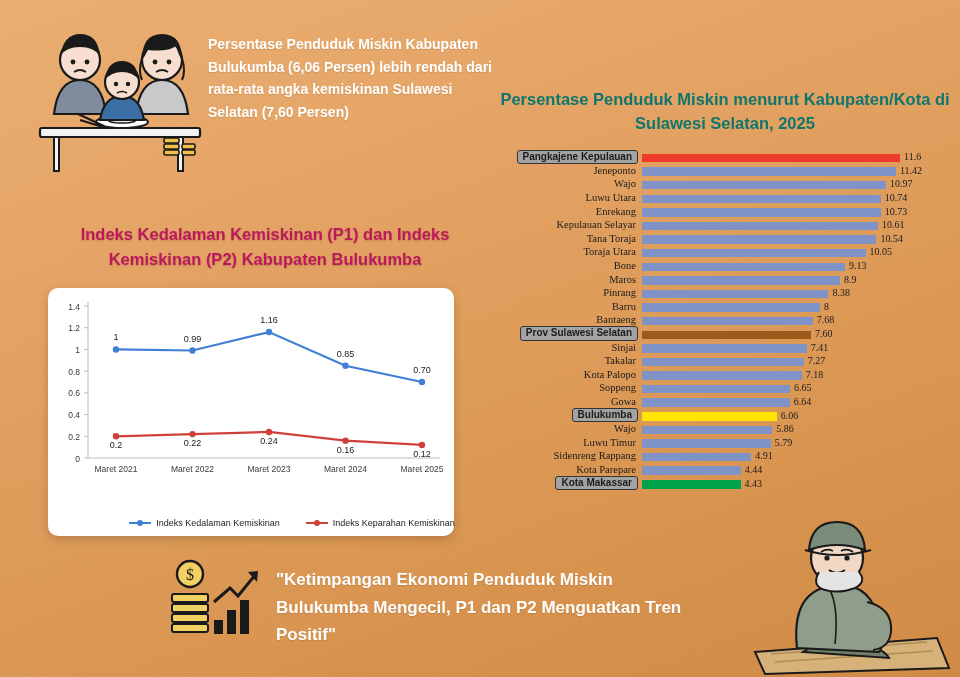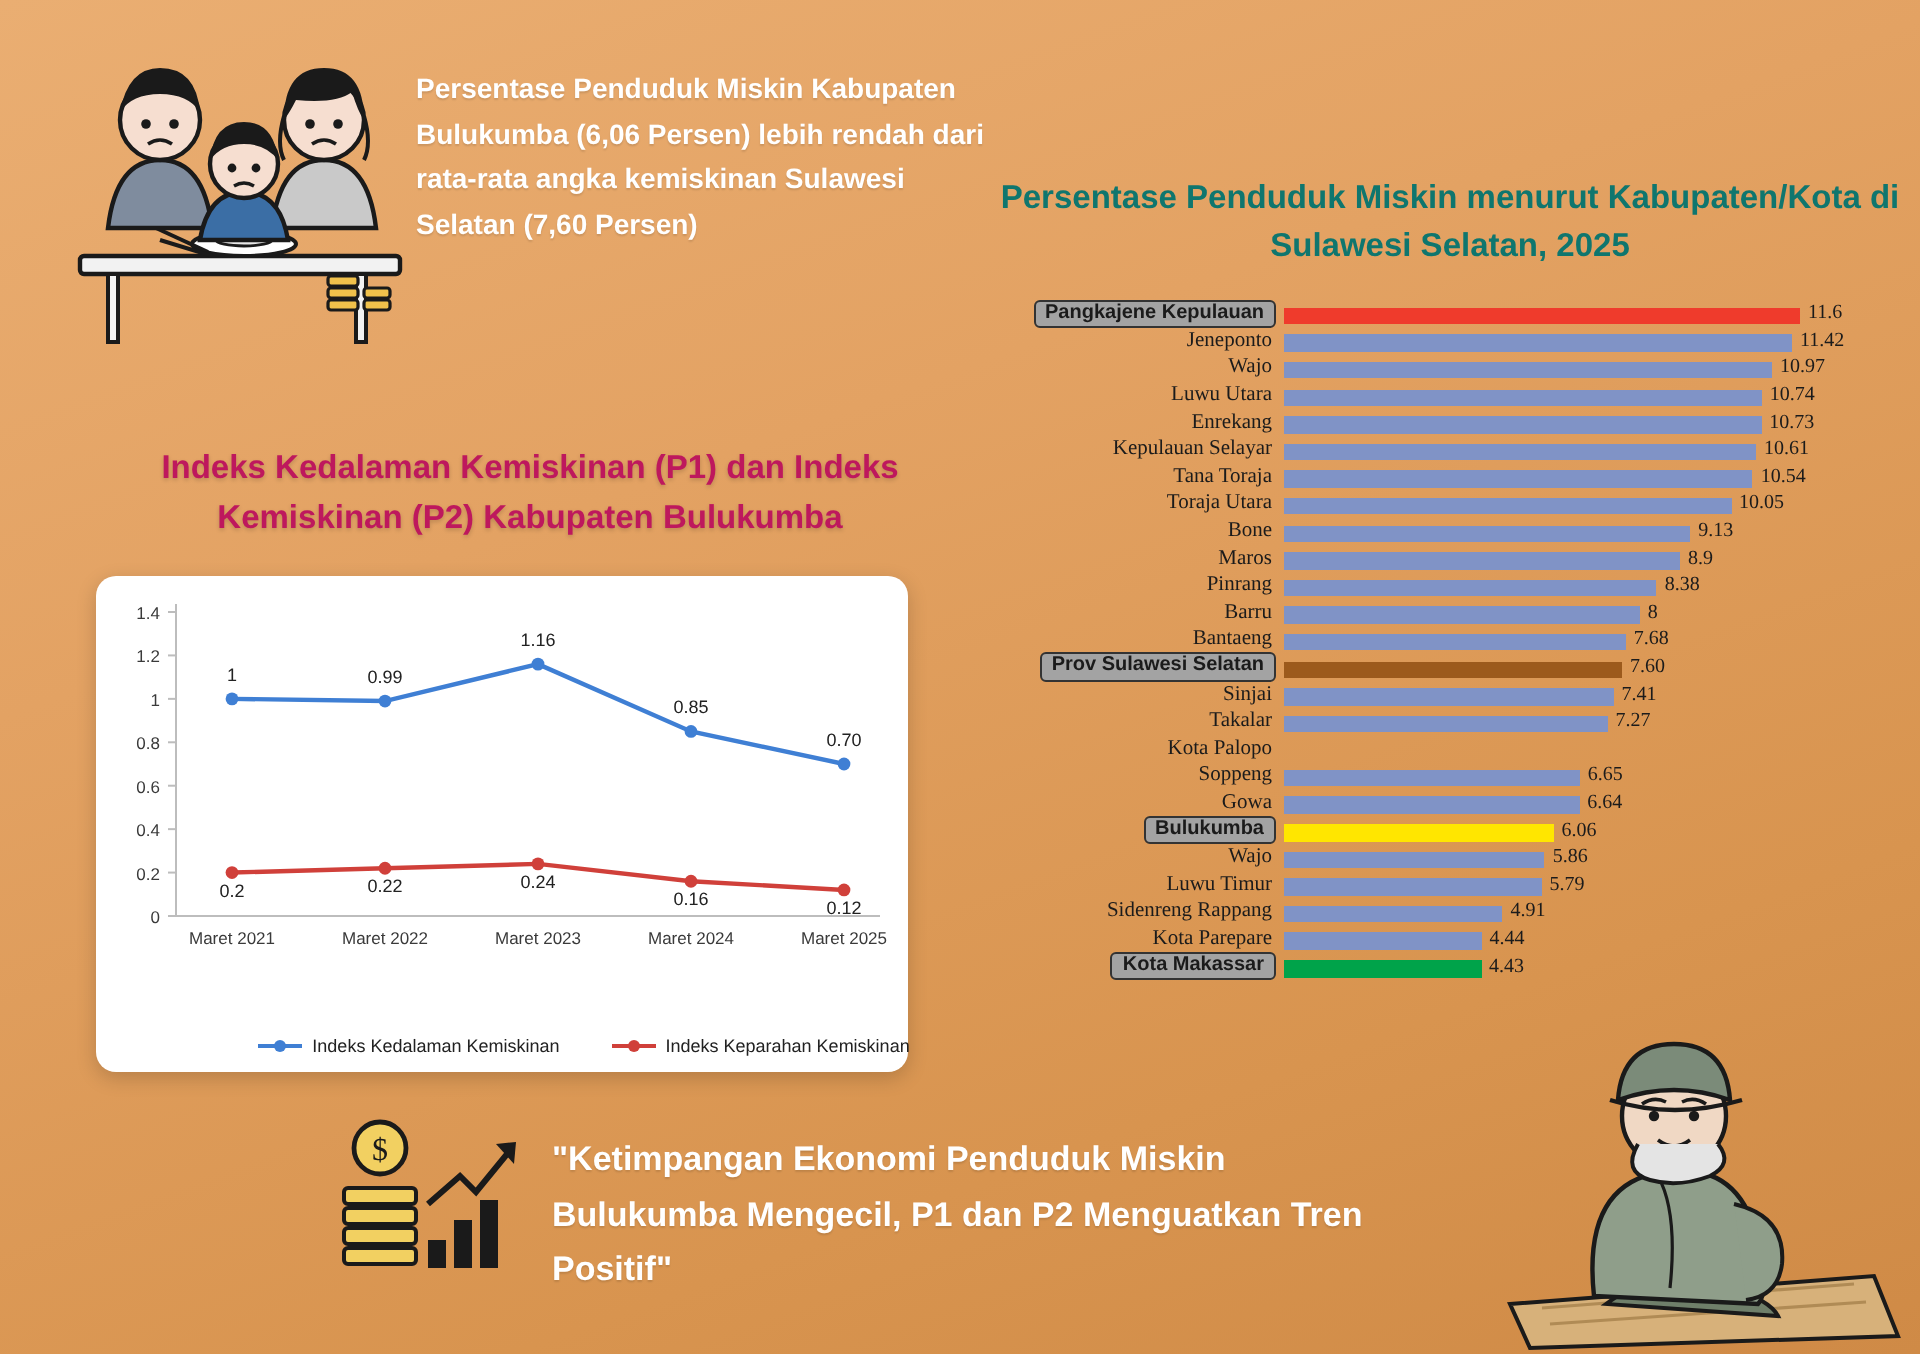--- a/index.html
+++ b/index.html
@@ -274,20 +274,24 @@
         <div class="bar-label">Takalar</div>
       </div>
       <div class="bar-track">
         <div class="bar" style="width: 161.695px;"></div>
         <div class="bar-val">7.27</div>
       </div>
     </div>
     <div class="bar-row">
       <div class="bar-label-wrap">
         <div class="bar-label">Kota Palopo</div>
+      </div>
+      <div class="bar-track">
+        <div class="bar" style="width: 159.693px;"></div>
+        <div class="bar-val">7.18</div>
       </div>
     </div>
     <div class="bar-row">
       <div class="bar-label-wrap">
         <div class="bar-label">Soppeng</div>
       </div>
       <div class="bar-track">
         <div class="bar" style="width: 147.905px;"></div>
         <div class="bar-val">6.65</div>
       </div>

